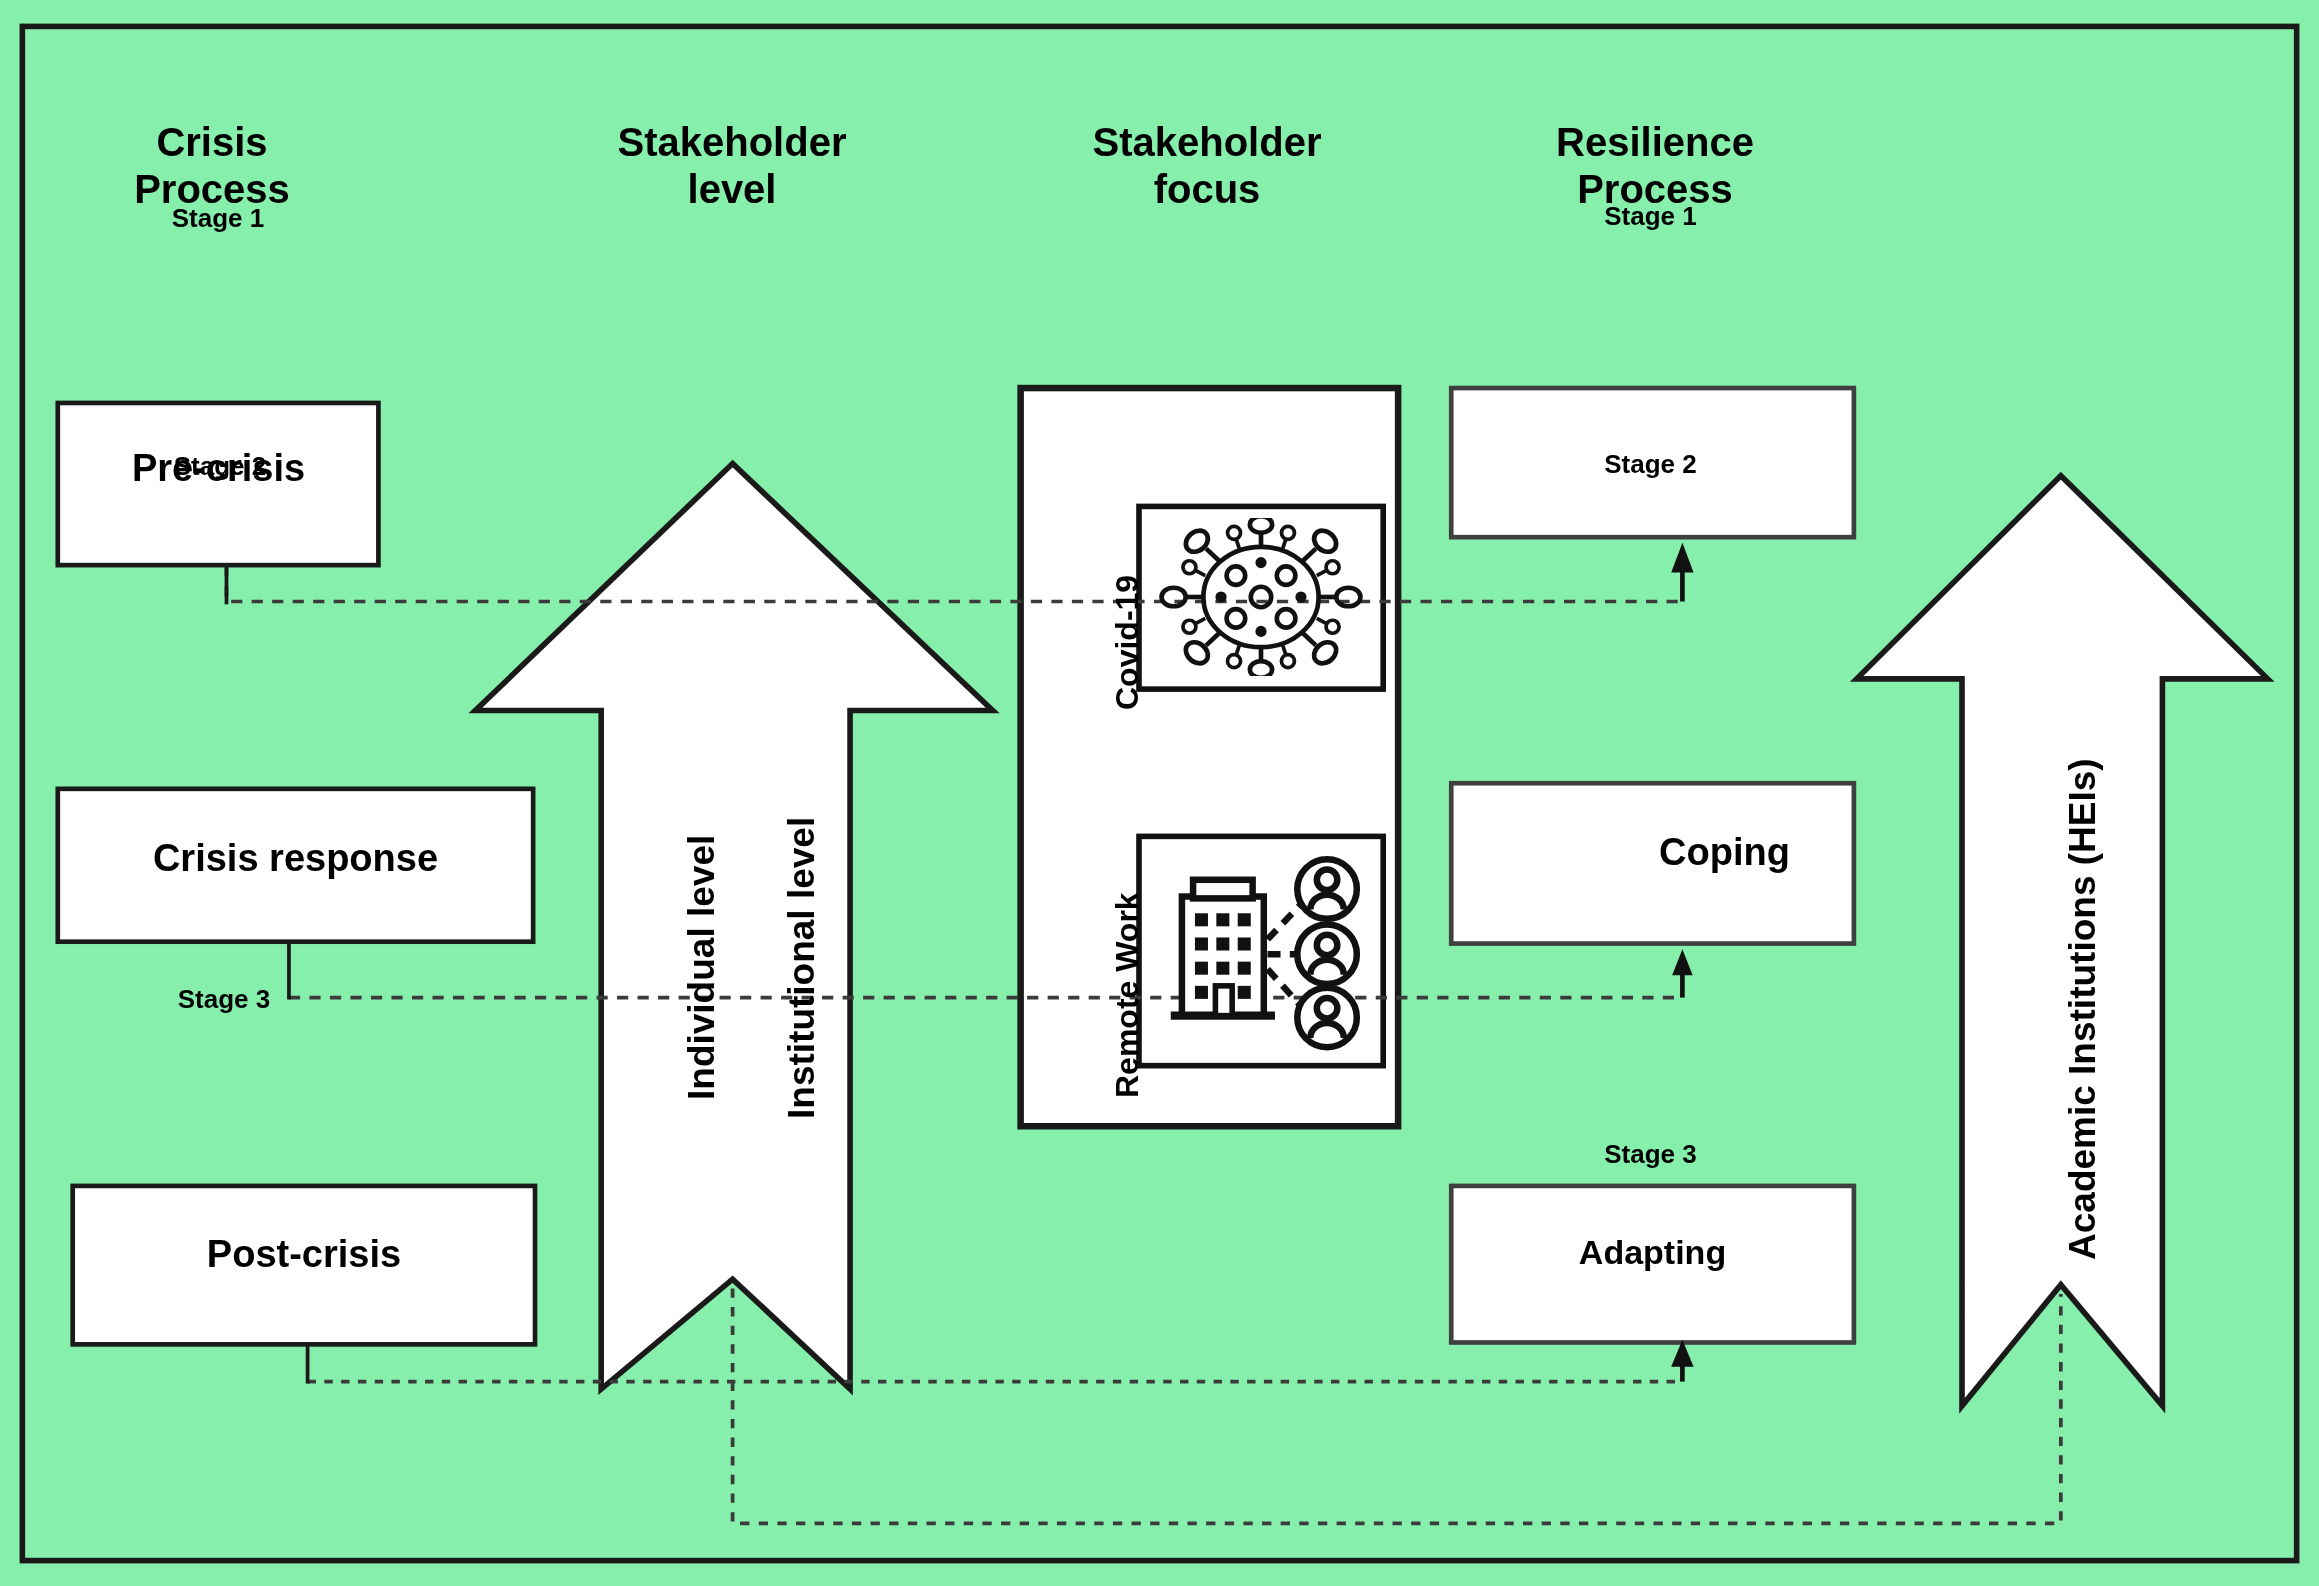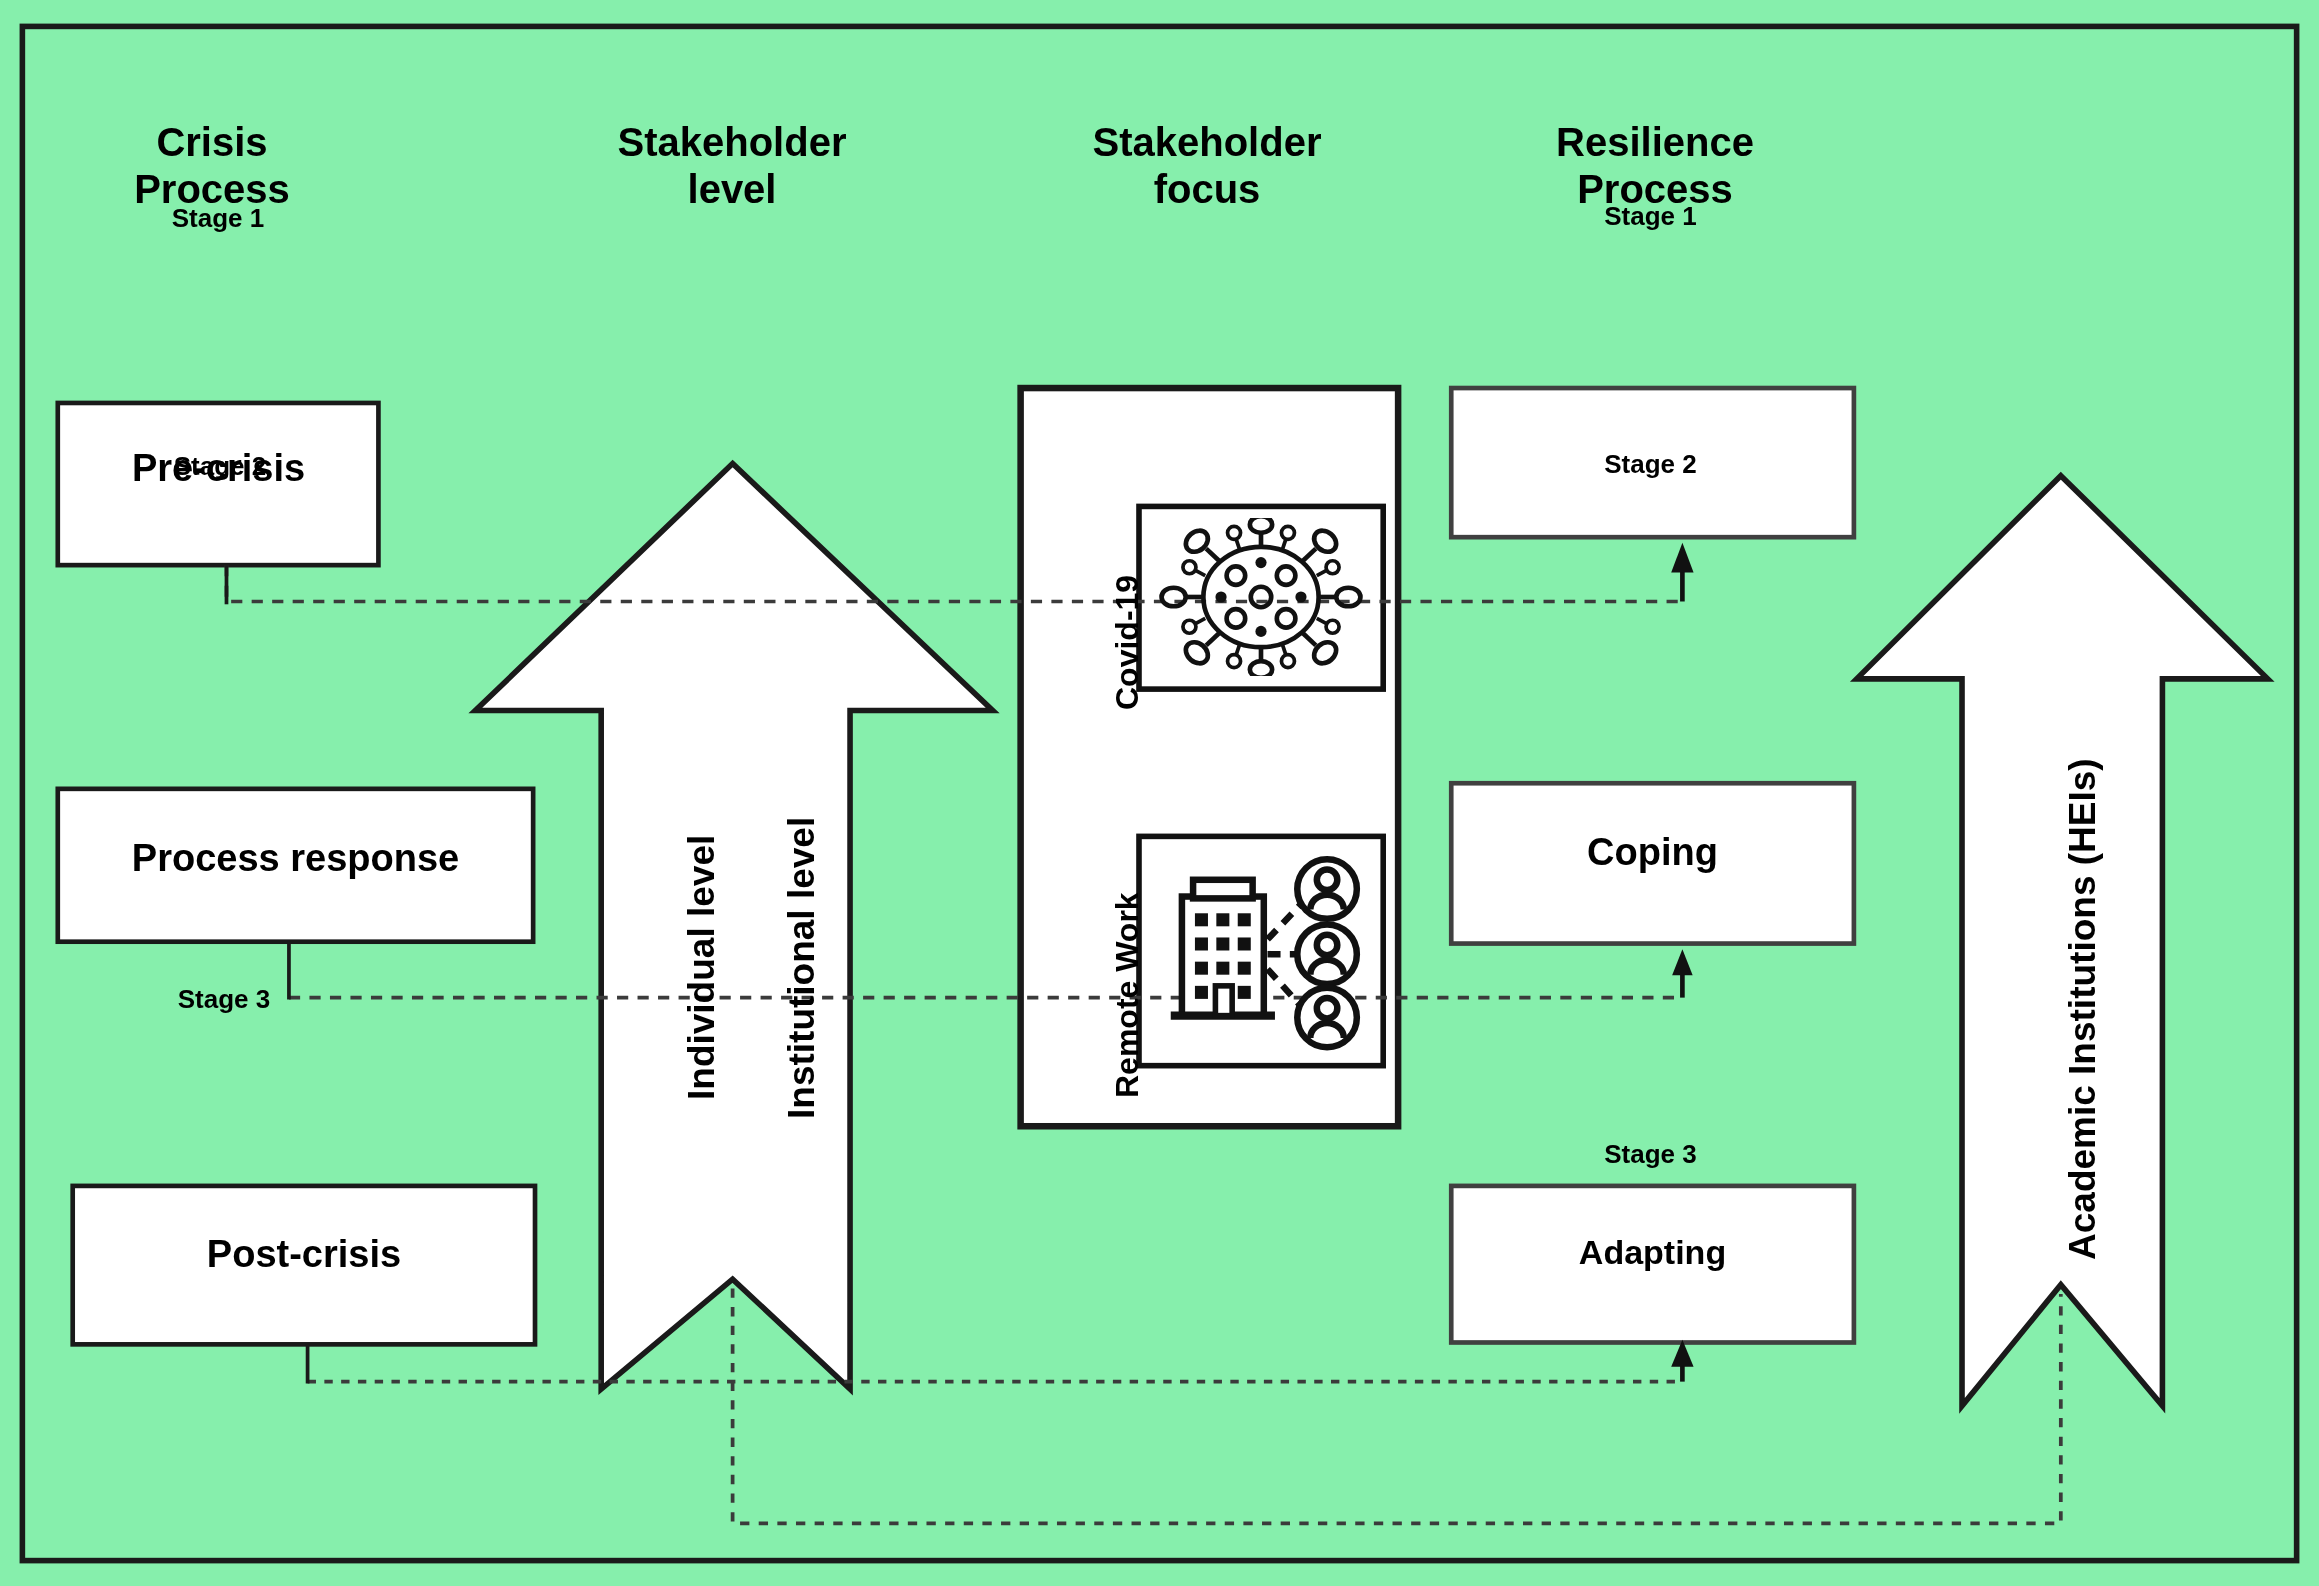--- a/index.html
+++ b/index.html
@@ -79,29 +79,29 @@
 level</div>
   <div class="lbl colhead" style="left:1025px;top:119px;width:364px;">Stakeholder
 focus</div>
   <div class="lbl colhead" style="left:1473px;top:119px;width:364px;">Resilience
 Process</div>
 
   <div class="lbl stage-lbl" style="left:50px;top:203px;width:336px;">Stage 1</div>
   <div class="lbl boxtext" style="left:58px;top:446px;width:321px;">Pre-crisis</div>
 
   <div class="lbl stage-lbl" style="left:52px;top:451px;width:336px;">Stage 2</div>
-  <div class="lbl boxtext" style="left:58px;top:836px;width:475px;">Process response</div>
+  <div class="lbl boxtext" style="left:58px;top:836px;width:475px;">Crisis response</div>
 
   <div class="lbl stage-lbl" style="left:56px;top:984px;width:336px;">Stage 3</div>
   <div class="lbl boxtext" style="left:73px;top:1232px;width:462px;">Post-crisis</div>
 
   <div class="lbl stage-lbl" style="left:1464px;top:201px;width:373px;">Stage 1</div>
 
   <div class="lbl stage-lbl" style="left:1464px;top:449px;width:373px;">Stage 2</div>
-  <div class="lbl boxtext" style="left:1451px;top:830px;width:403px;">Coping</div>
+  <div class="lbl boxtext" style="left:1523px;top:830px;width:403px;">Coping</div>
 
   <div class="lbl stage-lbl" style="left:1464px;top:1139px;width:373px;">Stage 3</div>
   <div class="lbl boxtext small" style="left:1451px;top:1232px;width:403px;">Adapting</div>
 
   <div class="rot" style="left:681px;top:1100px;">Individual level</div>
   <div class="rot" style="left:781px;top:1119px;">Institutional level</div>
 
   <div class="rot" style="left:2062px;top:1260px;">Academic Institutions (HEIs)</div>
 
   <div class="rot sm" style="left:1109px;top:710px;">Covid-19</div>

